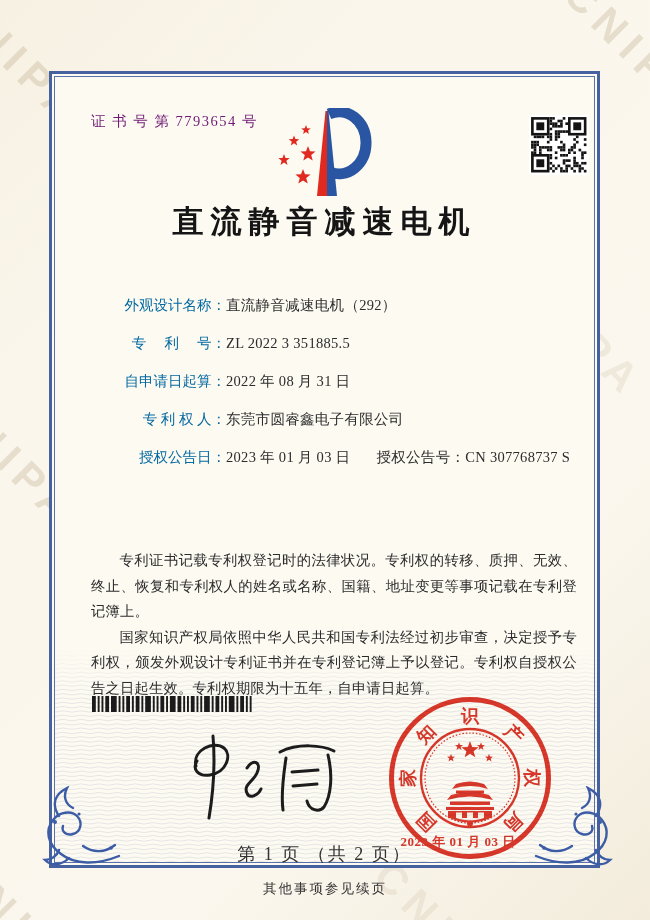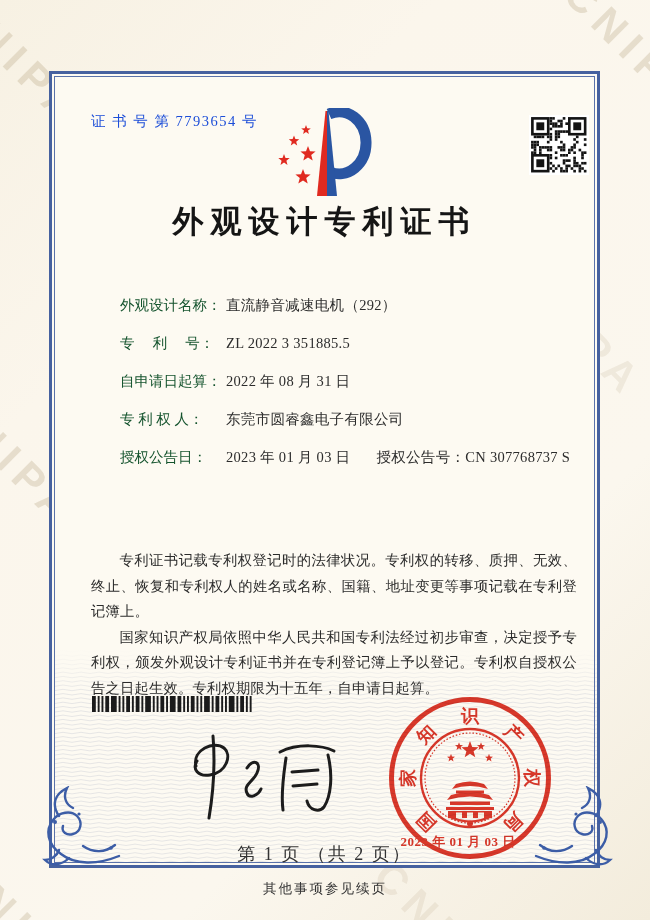--- a/index.html
+++ b/index.html
@@ -27,32 +27,32 @@
     position:absolute;left:49px;top:71px;width:551px;height:797px;
     box-sizing:border-box;border:3px solid #46619f;
     background:#fdfaf2;z-index:1;
   }
   .frame-inner{
     position:absolute;inset:2px;border:1px solid #5a72aa;
     pointer-events:none;z-index:1;
   }
   .cert-no{
     position:absolute;left:39px;top:38px;
-    font-size:14.5px;letter-spacing:1.5px;color:#1d4ed8;z-index:2;
+    font-size:14.5px;letter-spacing:1.5px;color:#701a75;z-index:2;
   }
   .logo{position:absolute;left:221px;top:34px;width:106px;height:90px;z-index:2;}
   .qr{position:absolute;left:477px;top:41px;width:60px;height:60px;z-index:2;}
   .doc-title{
     position:absolute;left:0;top:127px;width:100%;text-align:center;
     font-size:31px;font-weight:bold;letter-spacing:7px;color:#151515;
     margin:0;z-index:2;
   }
   .fields{position:absolute;left:39px;top:205px;width:490px;z-index:2;}
   .frow{height:18px;margin-bottom:20px;font-size:14.5px;color:#363636;white-space:pre;}
-  .flabel{display:inline-block;min-width:106px;white-space:pre;color:#14532d;}
+  .flabel{display:inline-block;min-width:106px;white-space:pre;color:#0369a1;text-align:right;}
   .fvalue{color:#2c2c2c;letter-spacing:0.3px;}
   .grant-pair2{margin-left:26px;}
   .paras{
     position:absolute;left:39px;top:474px;width:486px;z-index:2;
     font-size:14.3px;line-height:25.5px;color:#2b2b2b;text-align:justify;
   }
   .paras p{margin:0;text-indent:2em;letter-spacing:0.2px;}
   .waves{position:absolute;left:2px;top:575px;z-index:0;}
   .wave-fade{
     position:absolute;left:2px;top:575px;width:543px;height:46px;z-index:0;
@@ -288,21 +288,21 @@
         <rect x="4.55" y="4.55" width="12.75" height="12.75" fill="#ffffff"></rect>
         <rect x="7.10" y="7.10" width="7.65" height="7.65" fill="#141414"></rect>
         <rect x="37.70" y="2.00" width="17.85" height="17.85" fill="#141414"></rect>
         <rect x="40.25" y="4.55" width="12.75" height="12.75" fill="#ffffff"></rect>
         <rect x="42.80" y="7.10" width="7.65" height="7.65" fill="#141414"></rect>
         <rect x="2.00" y="37.70" width="17.85" height="17.85" fill="#141414"></rect>
         <rect x="4.55" y="40.25" width="12.75" height="12.75" fill="#ffffff"></rect>
         <rect x="7.10" y="42.80" width="7.65" height="7.65" fill="#141414"></rect>
       </svg>
 
-    <h1 class="doc-title">外观设计专利证书</h1>
+    <h1 class="doc-title">直流静音减速电机</h1>
 
     <div class="fields">
       <div class="frow">
         <span class="flabel">外观设计名称：</span><span class="fvalue">直流静音减速电机（292）</span>
       </div>
       <div class="frow">
         <span class="flabel">专　 利　 号：</span><span class="fvalue">ZL 2022 3 351885.5</span>
       </div>
       <div class="frow">
         <span class="flabel">自申请日起算：</span><span class="fvalue">2022 年 08 月 31 日</span>

